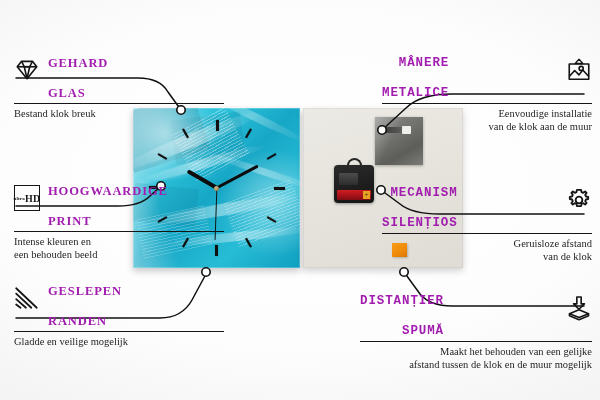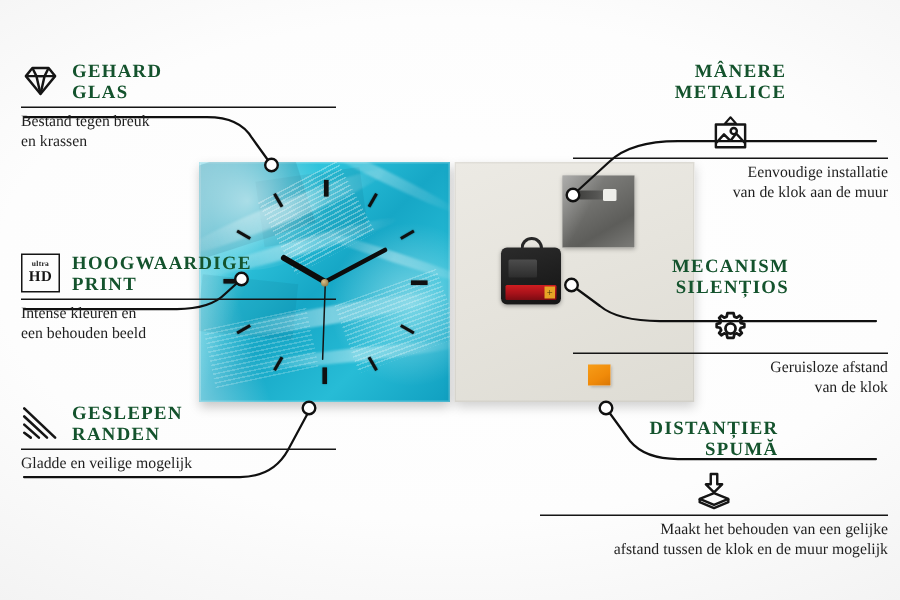--- a/index.html
+++ b/index.html
@@ -124,39 +124,39 @@
   }
 
   
   #connectors { position: absolute; inset: 0; pointer-events: none; }
 
   
   .feature { position: absolute; width: 210px; }
   .feature .head { display: flex; align-items: center; gap: 8px; }
   .feature .title {
     font-size: 12.5px; font-weight: bold; letter-spacing: .9px;
-    line-height: 14px; text-transform: uppercase; color: #14532d;
+    line-height: 14px; text-transform: uppercase; color: #a21caf; margin-top: 16px;
   }
   .feature .rule {
     height: 1.4px; background: #151515; margin: 3px 0 4px; width: 100%;
   }
   .feature .desc {
     font-size: 10.5px; line-height: 12.5px; color: #1f1f1f;
   }
   .feature.left .head { justify-content: flex-start; }
   .feature.left .title { text-align: left; }
   .feature.left .desc { text-align: left; }
-  .feature.right .head { justify-content: center; flex-direction: column; }
+  .feature.right .head { justify-content: space-between; flex-direction: row; font-family: Liberation Mono, monospace; }
   .feature.right .title { text-align: right; }
   .feature.right .desc { text-align: right; }
 
   .icon { width: 26px; height: 26px; flex: 0 0 26px; color: #151515; }
   .icon svg { display: block; width: 26px; height: 26px; }
   .icon.hd {
-    border: 1.6px solid #151515; display: flex; flex-direction: column;
+    border: 1.6px solid #151515; display: flex; flex-direction: row;
     align-items: center; justify-content: center; line-height: 1;
   }
   .icon.hd .u { font-size: 5px; font-weight: bold; letter-spacing: .2px; }
   .icon.hd .h { font-size: 10px; font-weight: bold; letter-spacing: .3px; margin-top: 1px; }
 
   
   #feature-gehard-glas   { left: 14px;  top: 40px; }
   #feature-hd-print      { left: 14px;  top: 168px; }
   #feature-geslepen      { left: 14px;  top: 268px; }
   #feature-manere        { right: 8px;  top: 40px;  }
@@ -283,22 +283,21 @@
             <path d="M17 4 L14.5 9 L12 20"></path>
           <path d="M9.5 9 H14.5"></path>
         </svg>
       </span>
       <div>
         <div class="title">GEHARD</div>
         <div class="title">GLAS</div>
       </div>
     </div>
     <div class="rule"></div>
-    <div class="desc">Bestand tegen breuk</div>
-    <div class="desc">en krassen</div>
+    <div class="desc">Bestand klok breuk</div>
   </div>
 
   <div class="feature left" id="feature-hd-print">
     <div class="head">
       <span class="icon hd">
         <span class="u">ultra</span>
         <span class="h">HD</span>
       </span>
       <div>
         <div class="title">HOOGWAARDIGE</div>

